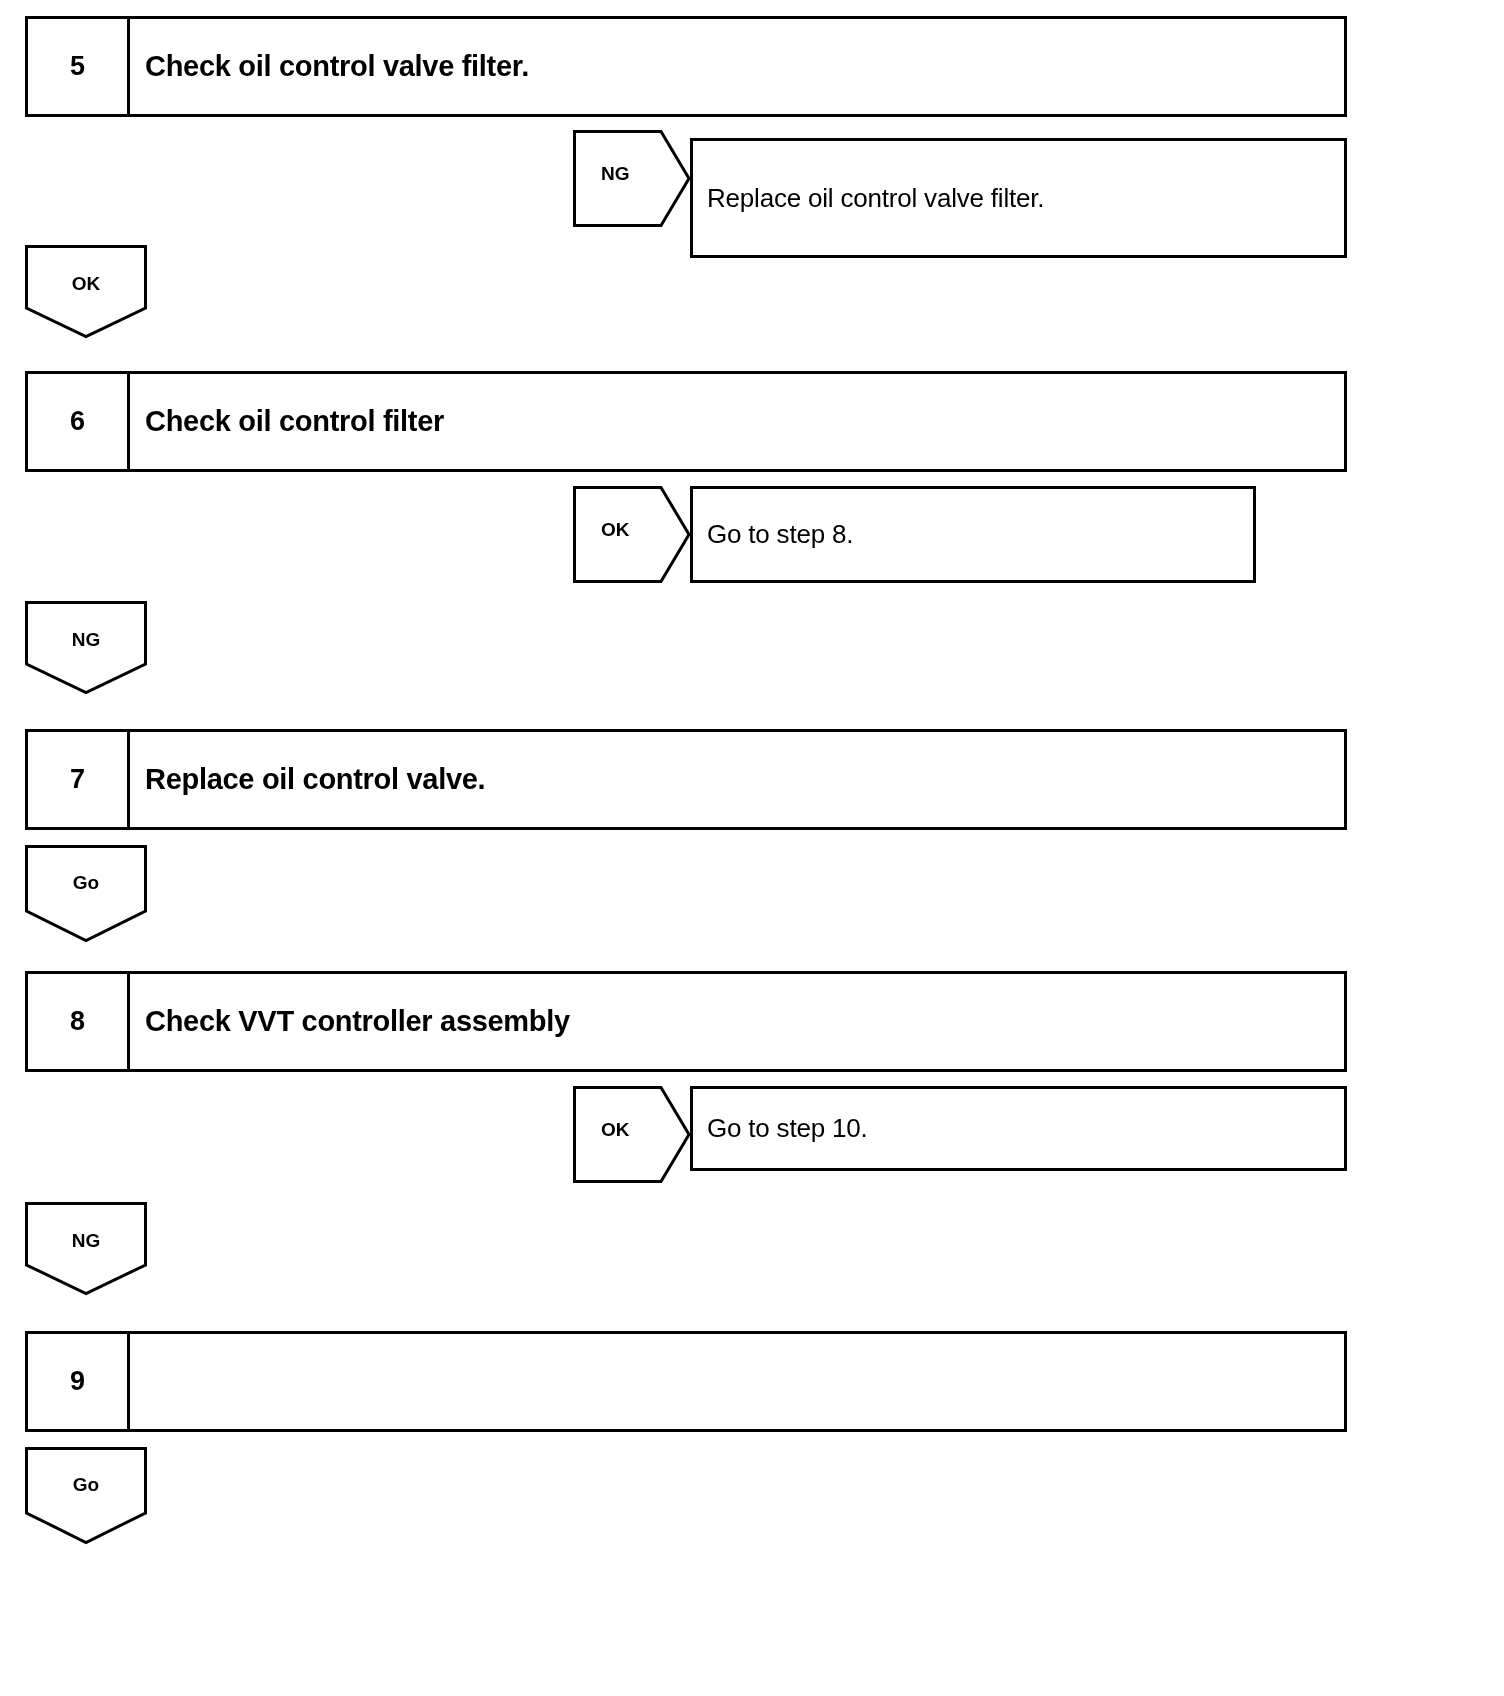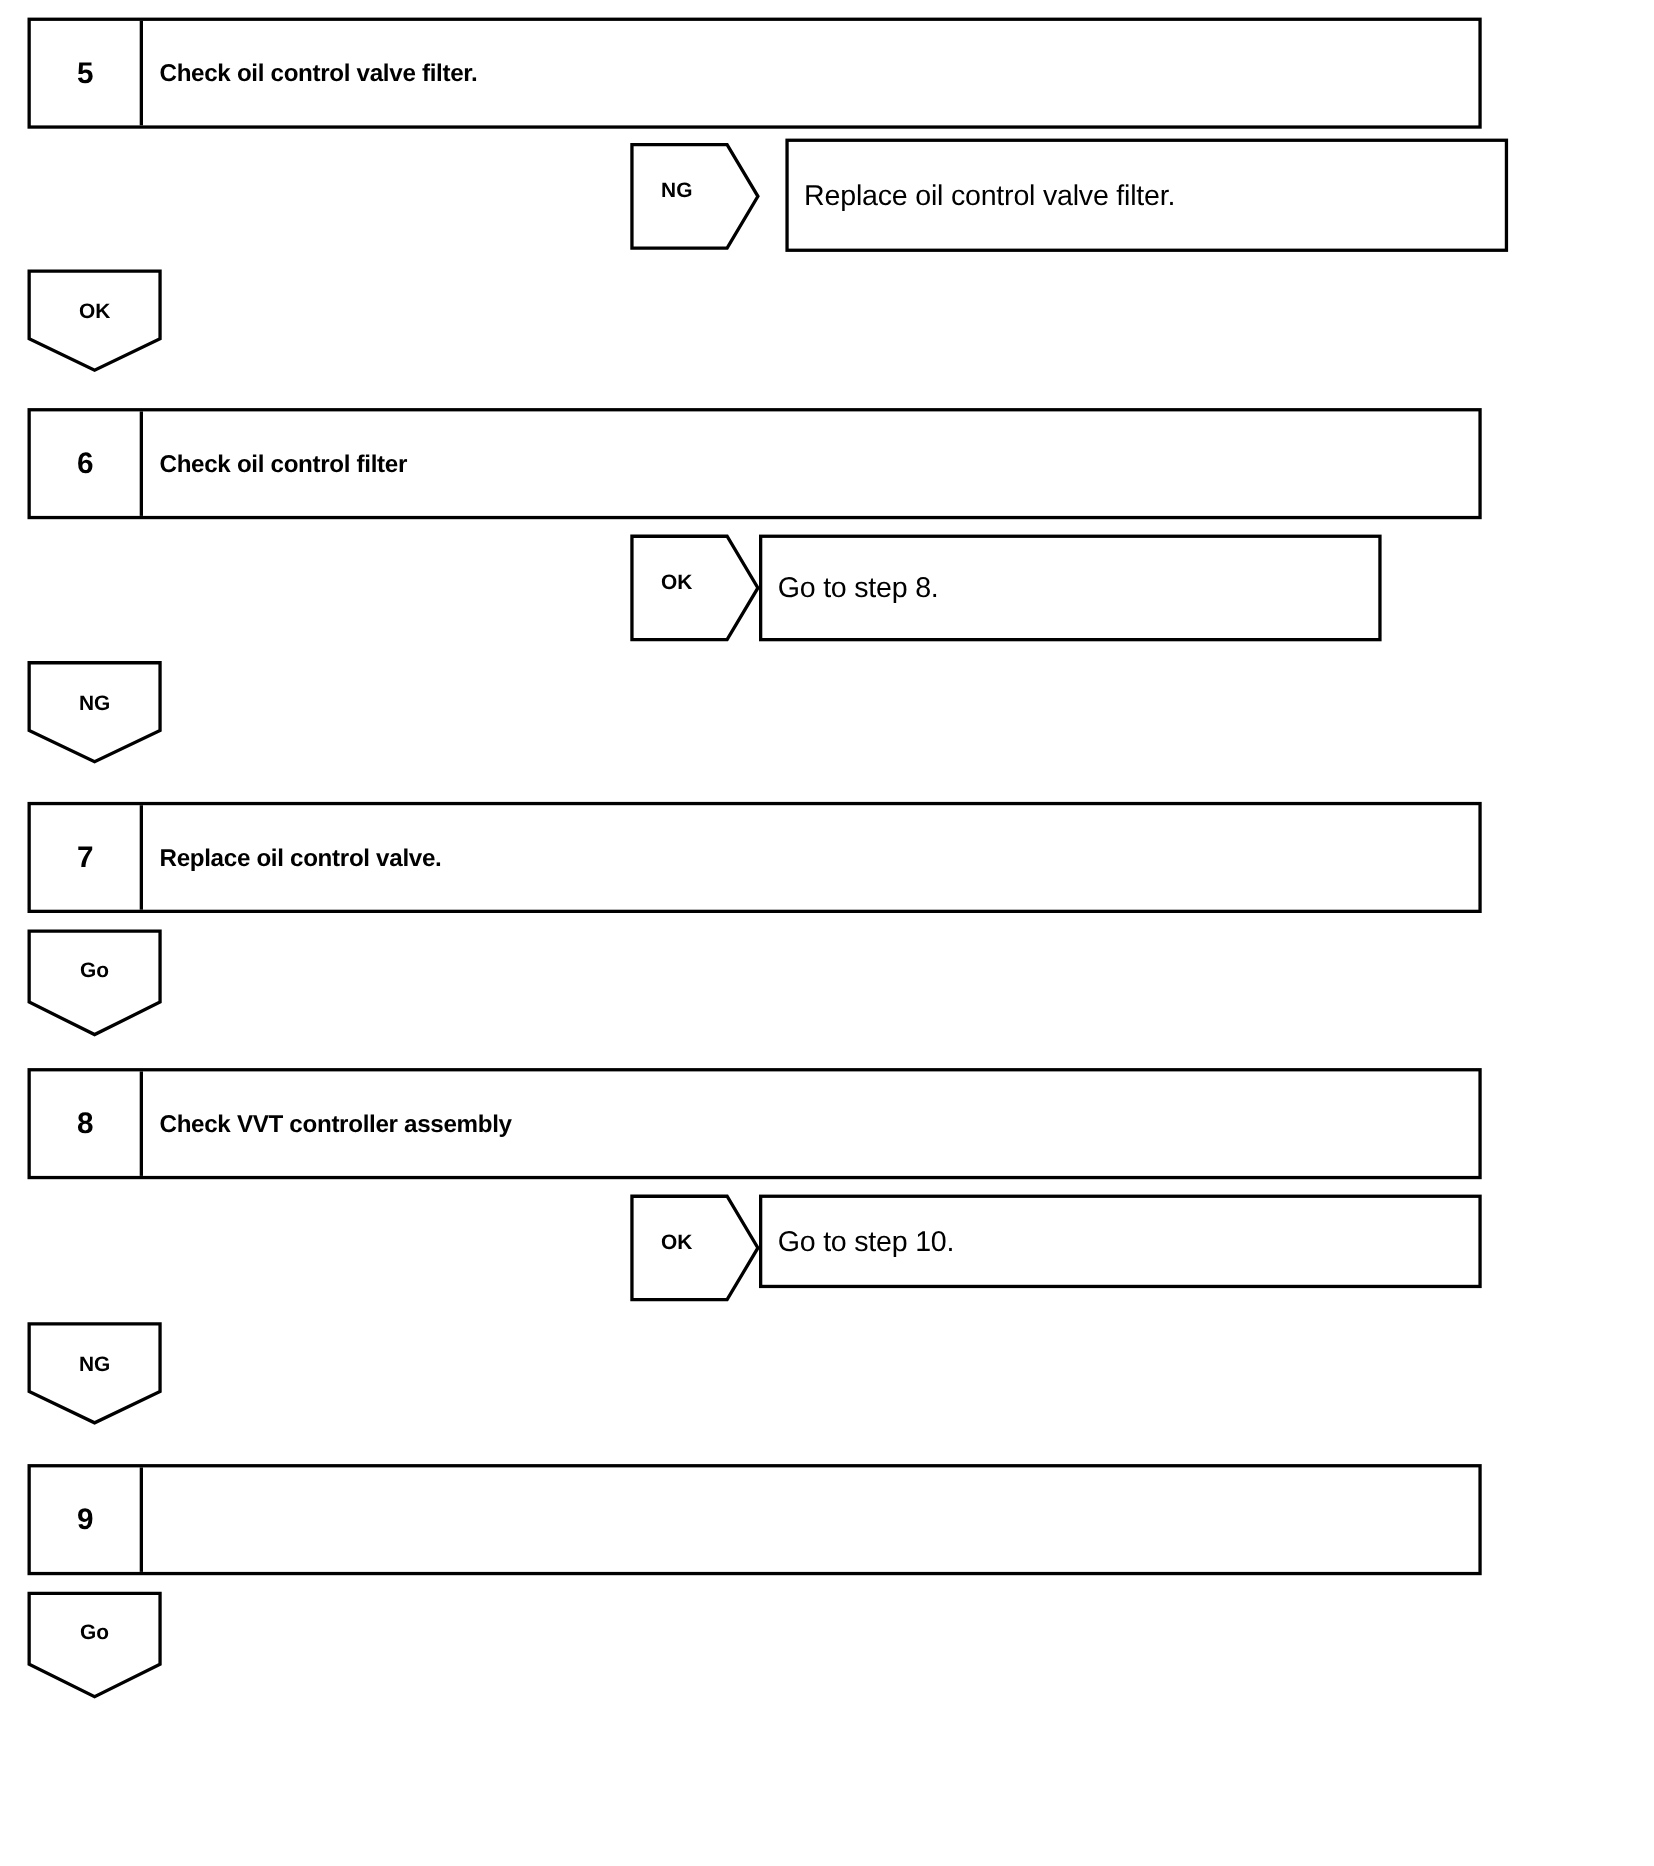--- a/index.html
+++ b/index.html
@@ -40,21 +40,21 @@
     font-size: 27px;
     font-weight: bold;
     letter-spacing: 0px;
   }
   .step-text {
     box-sizing: border-box;
     flex: 1 1 auto;
     display: flex;
     align-items: center;
     padding-left: 15px;
-    font-size: 22px;
+    font-size: 29px;
     font-weight: bold;
     letter-spacing: -0.3px;
   }
 
   
   .result-box {
     position: absolute;
     box-sizing: border-box;
     border: 3px solid #000000;
     background: #ffffff;
@@ -97,21 +97,21 @@
     <div class="step-num">5</div>
     <div class="step-text">Check oil control valve filter.</div>
   </div>
 
   <div class="conn conn-right" style="left:573px; top:130px; width:118px; height:97px;">
     <svg width="118" height="97" viewBox="0 0 118 97">
       <polygon points="1.5,1.5 88,1.5 116,48.5 88,95.5 1.5,95.5" fill="#ffffff" stroke="#000000" stroke-width="3"></polygon>
     </svg>
     <div class="conn-label" style="top:33px; left:28px; width:auto;">NG</div>
   </div>
-  <div class="result-box" style="left:690px; top:126px; width:657px; height:103px;margin-left:24px;">Replace oil control valve filter.</div>
+  <div class="result-box" style="left:690px; top:138px; width:657px; height:120px;">Replace oil control valve filter.</div>
 
   <div class="conn conn-down" style="left:25px; top:245px; width:122px; height:93px;">
     <svg width="122" height="93" viewBox="0 0 122 93">
       <polygon points="1.5,1.5 120.5,1.5 120.5,63 61,91.5 1.5,63" fill="#ffffff" stroke="#000000" stroke-width="3"></polygon>
     </svg>
     <div class="conn-label" style="top:28px;">OK</div>
   </div>
 
   <div class="step-row" style="left:25px; top:371px; width:1322px; height:101px;">
     <div class="step-num">6</div>

